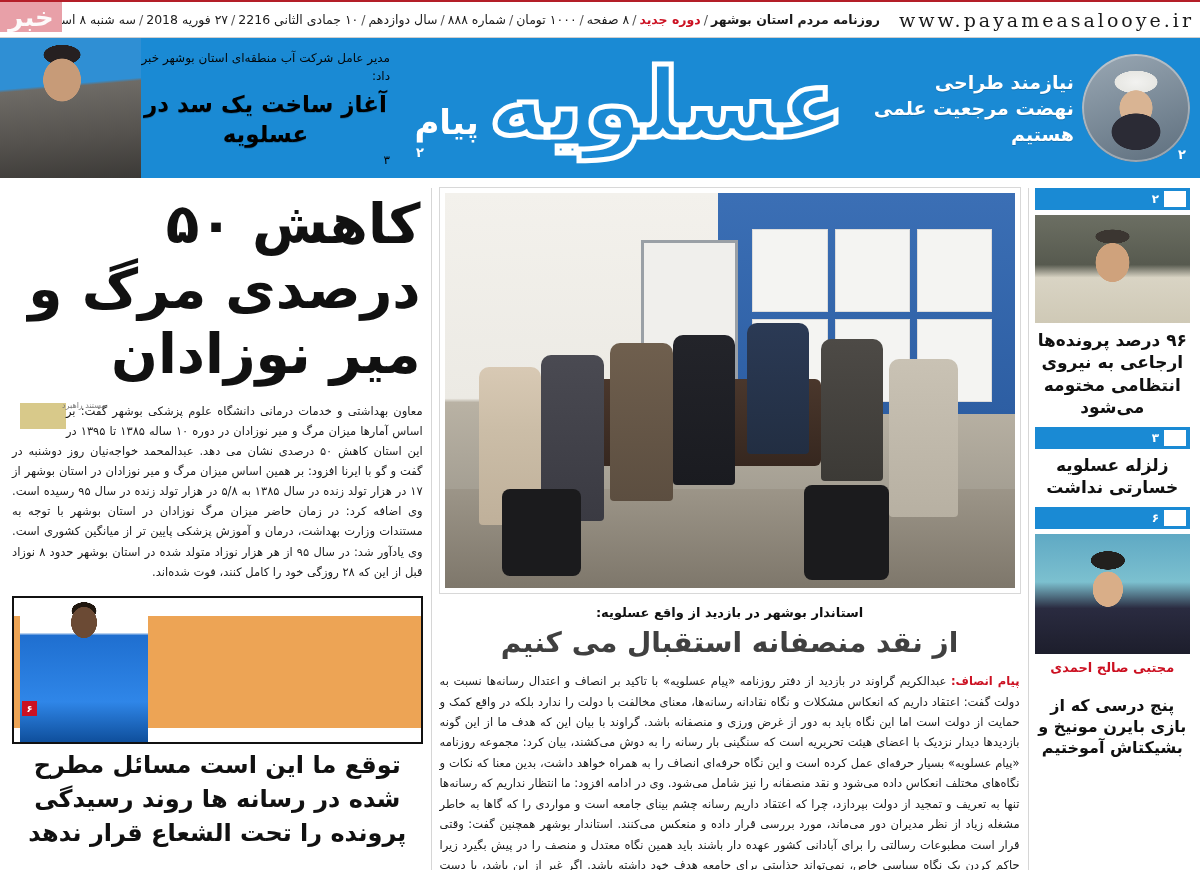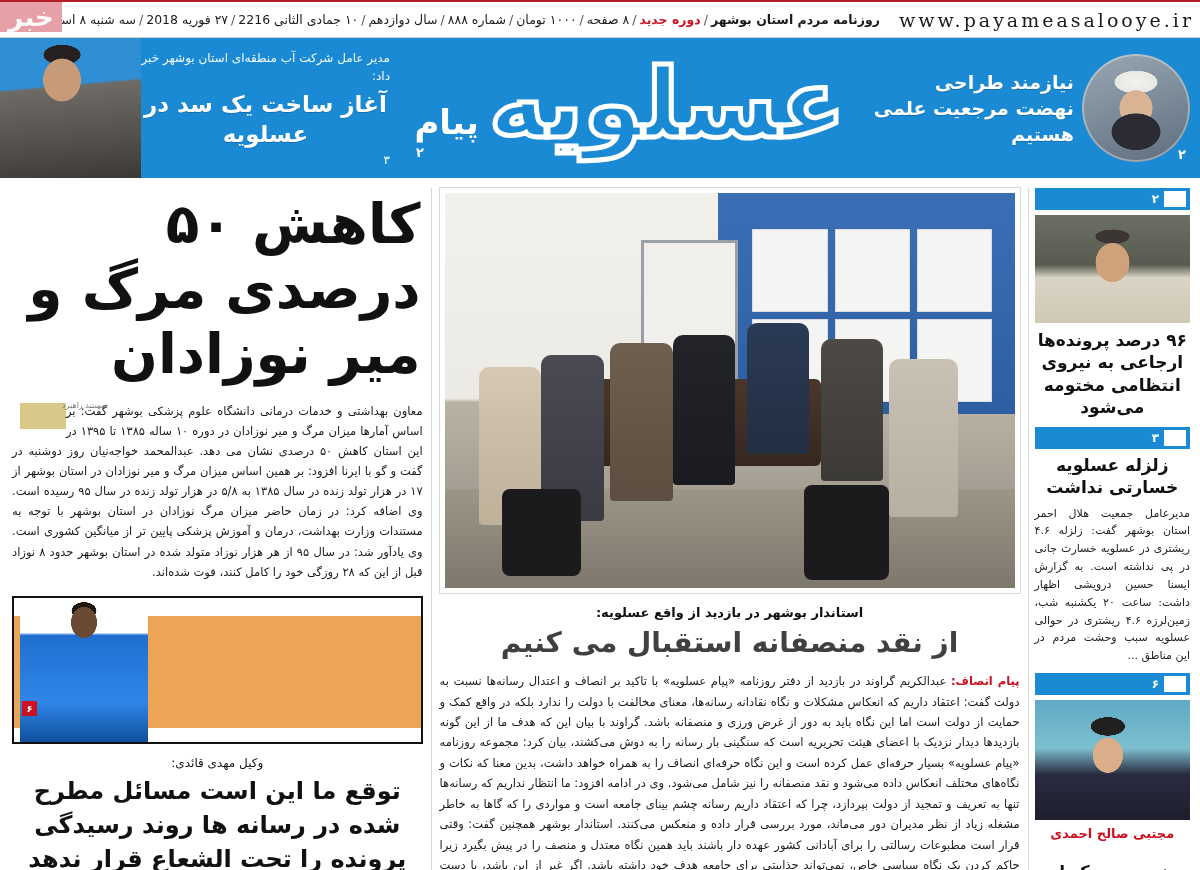--- a/index.html
+++ b/index.html
@@ -161,21 +161,21 @@
   
   .mast-left {
     width: 400px;
     position: relative;
     display: flex;
     align-items: stretch;
     justify-content: flex-end;
   }
   .mast-left-text {
     text-align: left;
-    color: #ffffff;
+    color: #000000;
     align-self: center;
     padding: 0 10px 0 0;
     direction: rtl;
   }
   .mast-left-kicker {
     font-size: 12px;
     line-height: 1.5;
     font-weight: 400;
     opacity: .95;
     text-align: right;
@@ -486,21 +486,20 @@
         <div class="side-photo officer"></div>
         <div class="side-head">۹۶ درصد پرونده‌ها ارجاعی به نیروی انتظامی مختومه می‌شود</div>
       </div>
 
       <div class="side-block">
         <div class="side-bar">
           <span class="chip"></span>
           <span class="num">۳</span>
         </div>
         <div class="side-head">زلزله عسلویه خسارتی نداشت</div>
-        <div class="side-body">مدیرعامل جمعیت هلال احمر استان بوشهر گفت: زلزله ۴.۶ ریشتری در عسلویه خسارت جانی در پی نداشته است. به گزارش ایسنا حسین درویشی اظهار داشت: ساعت ۲۰ یکشنبه شب، زمین‌لرزه ۴.۶ ریشتری در حوالی عسلویه سبب وحشت مردم در این مناطق ...</div>
       </div>
 
       <div class="side-block">
         <div class="side-bar">
           <span class="chip"></span>
           <span class="num">۶</span>
         </div>
         <div class="side-photo tvman"></div>
         <div class="side-name">مجتبی صالح احمدی</div>
         <div class="side-head small">پنج درسی که از بازی بایرن مونیخ و بشیکتاش آموختیم</div>
@@ -554,19 +553,18 @@
         <span class="tagbox-label">مستند راهبرد</span>
         <span>معاون بهداشتی و خدمات درمانی دانشگاه علوم پزشکی بوشهر گفت: بر اساس آمارها میزان مرگ و میر نوزادان در دوره ۱۰ ساله ۱۳۸۵ تا ۱۳۹۵ در این استان کاهش ۵۰ درصدی نشان می دهد. عبدالمحمد خواجه‌نیان روز دوشنبه در گفت و گو با ایرنا افزود: بر همین اساس میزان مرگ و میر نوزادان در استان بوشهر از ۱۷ در هزار تولد زنده در سال ۱۳۸۵ به ۵/۸ در هزار تولد زنده در سال ۹۵ رسیده است. وی اضافه کرد: در زمان حاضر میزان مرگ نوزادان در استان بوشهر با توجه به مستندات وزارت بهداشت، درمان و آموزش پزشکی پایین تر از میانگین کشوری است. وی یادآور شد: در سال ۹۵ از هر هزار نوزاد متولد شده در استان بوشهر حدود ۸ نوزاد قبل از این که ۲۸ روزگی خود را کامل کنند، فوت شده‌اند.</span>
       </div>
 
       <div class="sport-photo">
         <div class="sp-band"></div>
         <div class="sp-athlete"></div>
         <div class="sp-num">۶</div>
       </div>
 
-      <div class="quote-kicker">وکیل مهدی قائدی:</div>
       <div class="quote-head">توقع ما این است مسائل مطرح شده در رسانه ها روند رسیدگی پرونده را تحت الشعاع قرار ندهد</div>
 
     </div>
 
   </div>
 </div>
 
 </body></html>

